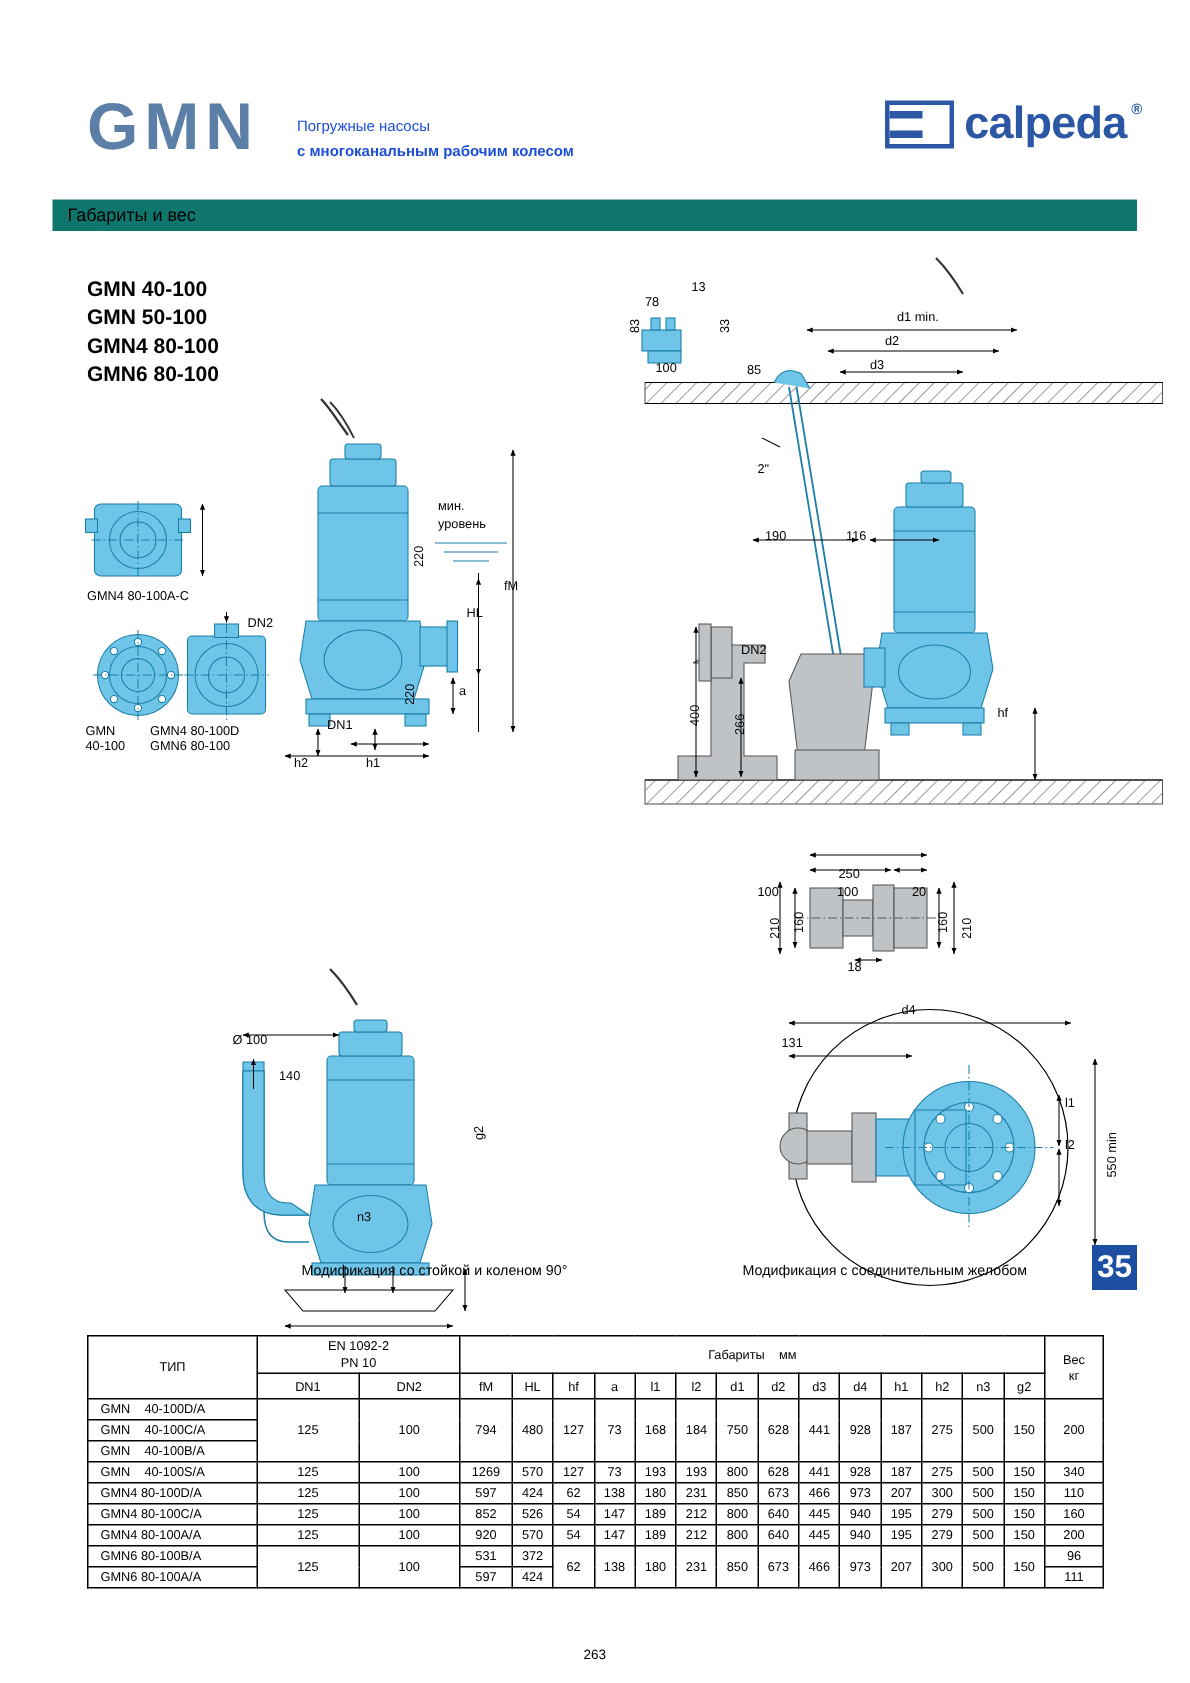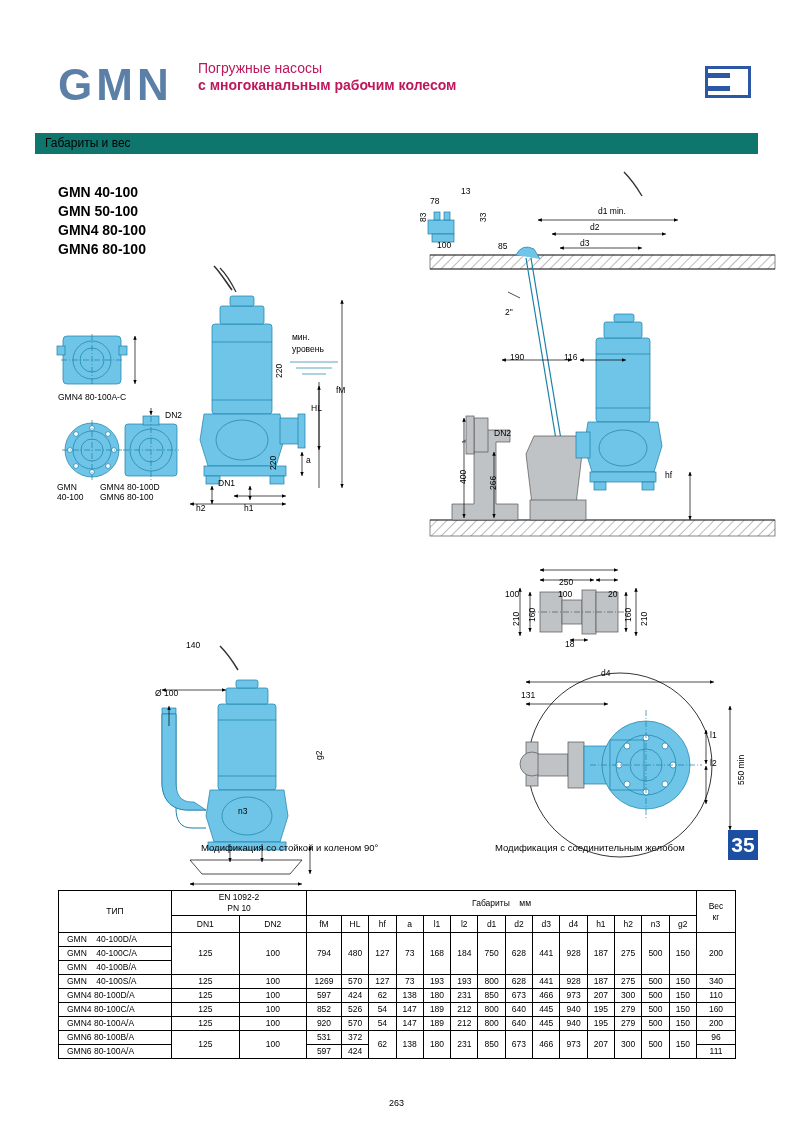--- a/index.html
+++ b/index.html
@@ -12,22 +12,22 @@
   }
   .page{position:absolute;inset:0;}
 
   
   .logo-gmn{
     position:absolute;left:58px;top:60px;
     font-size:44px;font-weight:bold;letter-spacing:4px;
     color:#5b7fa6;font-family:"Liberation Sans",sans-serif;
   }
   .hdr-sub{
-    position:absolute;left:198px;top:60px;
-    font-size:14px;line-height:17px;color:#be185d;
+    position:absolute;left:198px;top:76px;
+    font-size:10px;line-height:17px;color:#1d4ed8;
   }
   .hdr-sub .l2{font-weight:bold;}
   .calpeda{
     position:absolute;right:42px;top:66px;
     display:flex;align-items:center;gap:7px;
   }
   .calpeda .mark{
     width:40px;height:26px;border:3px solid #2b57a5;background:#fff;position:relative;
   }
   .calpeda .mark:before{
@@ -92,20 +92,23 @@
 
 <div class="page">
 
   <div class="logo-gmn">GMN</div>
   <div class="hdr-sub">
     <div class="l1">Погружные насосы</div>
     <div class="l2">с многоканальным рабочим колесом</div>
   </div>
   <div class="calpeda">
     <div class="mark"></div>
+    <div class="wordmark">
+      <span>calpeda</span><span class="reg">®</span>
+    </div>
   </div>
 
   <div class="greybar">
     <span>Габариты и вес</span>
   </div>
 
   <div class="models">
     <div>GMN 40-100</div>
     <div>GMN 50-100</div>
     <div>GMN4 80-100</div>
@@ -364,21 +367,21 @@
   <div class="lbl" style="left:559px;top:577px;">250</div>
   <div class="lbl" style="left:505px;top:589px;">100</div>
   <div class="lbl" style="left:558px;top:589px;">100</div>
   <div class="lbl" style="left:608px;top:589px;">20</div>
   <div class="vlbl" style="left:511px;top:626px;">210</div>
   <div class="vlbl" style="left:527px;top:622px;">160</div>
   <div class="vlbl" style="left:623px;top:622px;">160</div>
   <div class="vlbl" style="left:639px;top:626px;">210</div>
   <div class="lbl" style="left:565px;top:639px;">18</div>
 
-  <div class="lbl" style="left:186px;top:640px;">140</div>
+  <div class="lbl" style="left:186px;top:712px;">140</div>
   <div class="lbl" style="left:155px;top:688px;">Ø 100</div>
   <div class="vlbl" style="left:314px;top:760px;">g2</div>
   <div class="lbl" style="left:238px;top:806px;">n3</div>
 
   <div class="lbl" style="left:601px;top:668px;">d4</div>
   <div class="lbl" style="left:521px;top:690px;">131</div>
   <div class="lbl" style="left:710px;top:730px;">l1</div>
   <div class="lbl" style="left:710px;top:758px;">l2</div>
   <div class="vlbl" style="left:736px;top:785px;">550 min</div>
 

